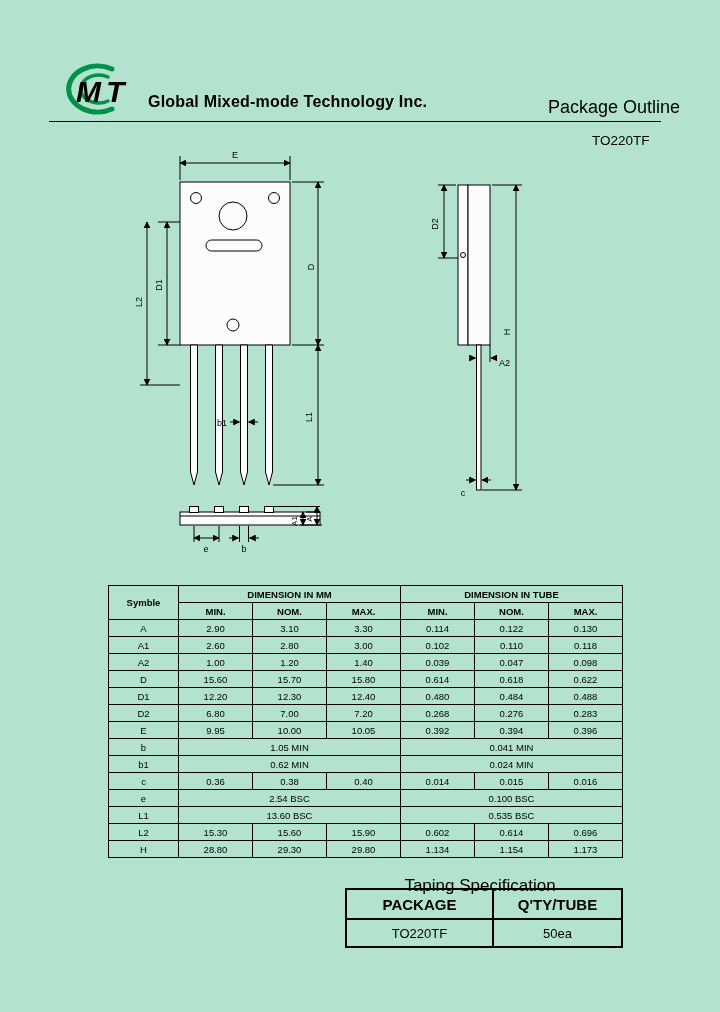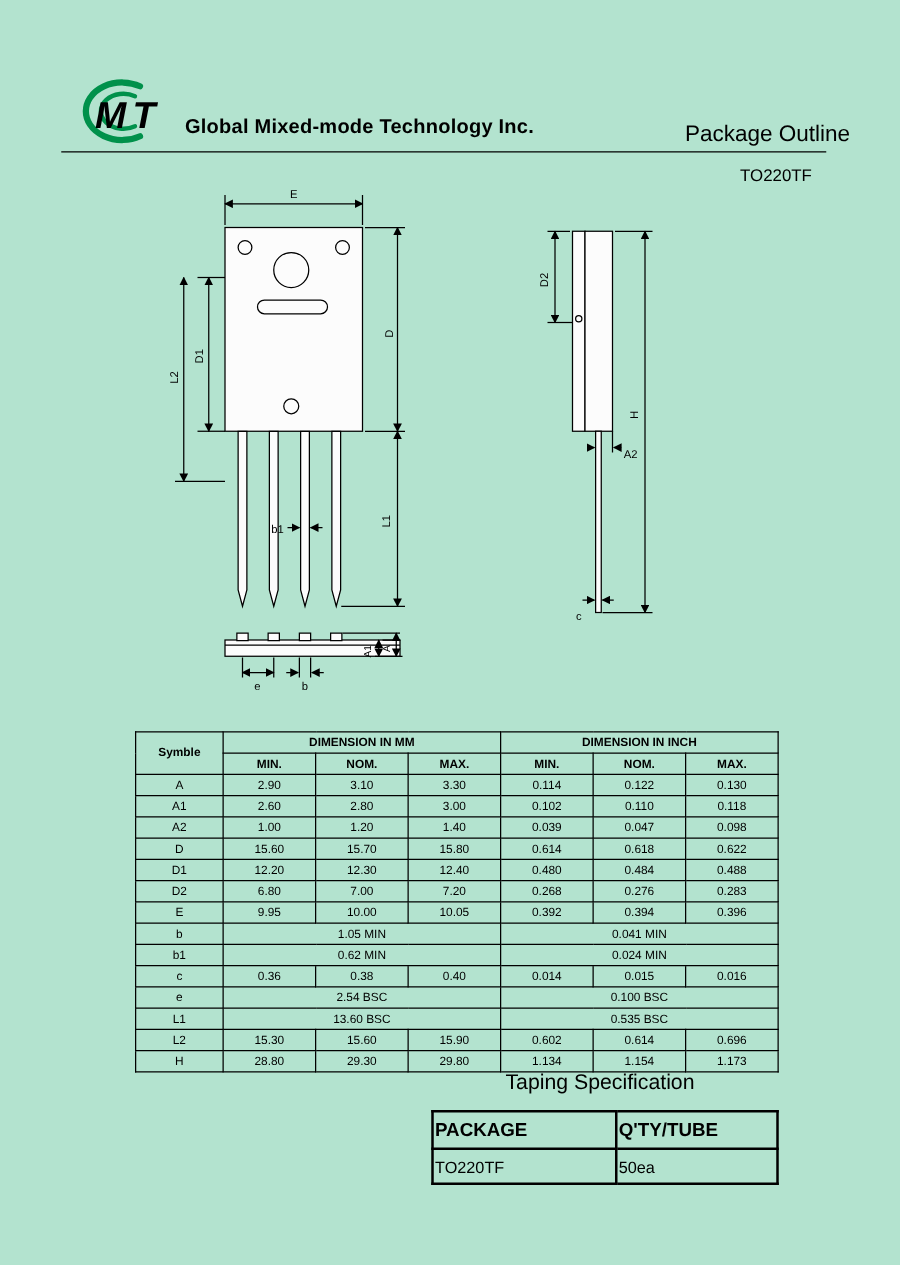--- a/index.html
+++ b/index.html
@@ -10,23 +10,23 @@
   .doctype{left:548px;top:97px;font-size:18px;}
   .rule{left:49px;top:121px;width:612px;border-top:1.6px solid #000;height:0;}
   .pkgname{left:592px;top:133px;font-size:13.5px;}
   svg text{font-family:"Liberation Sans",sans-serif;fill:#000;}
   .draw{left:0;top:140px;}
   
   #dimtbl{position:absolute;left:108px;top:585px;border-collapse:collapse;table-layout:fixed;padding-left:37px;}
   #dimtbl td{border:1px solid #000;height:16px;text-align:center;font-size:9.5px;padding:0 2px;white-space:nowrap;}
   #dimtbl td.hdr{font-weight:bold;}
   
-  .tapetitle{left:345px;top:856px;width:270px;text-align:center;font-size:17px;}
+  .tapetitle{left:345px;top:876px;width:270px;text-align:center;font-size:17px;}
   #tape{position:absolute;left:345px;top:888px;border-collapse:collapse;}
-  #tape td{border:2px solid #000;text-align:left;}
+  #tape td{border:2px solid #000;text-align:center;}
   #tape td.h{width:143px;height:26px;font-size:15px;font-weight:bold;}
   #tape td.h2{width:125px;}
   #tape td.v{height:24px;font-size:13px;}
 </style>
 </head>
 <body>
 
 <div class="page">
 
   <svg class="abs" style="left:50px;top:62px" width="96" height="56" viewBox="0 0 96 56">
@@ -186,21 +186,21 @@
         <col style="width:74px">
         <col style="width:74px">
       <col style="width:74px">
         <col style="width:74px">
         <col style="width:74px">
     </colgroup>
     <tbody>
       <tr>
         <td class="hdr" rowspan="2">Symble</td>
         <td class="hdr" colspan="3">DIMENSION IN MM</td>
-        <td class="hdr" colspan="3">DIMENSION IN INCH</td>
+        <td class="hdr" colspan="3">DIMENSION IN TUBE</td>
       </tr>
       <tr>
         <td class="hdr">MIN.</td>
         <td class="hdr">NOM.</td>
         <td class="hdr">MAX.</td>
         <td class="hdr">MIN.</td>
         <td class="hdr">NOM.</td>
         <td class="hdr">MAX.</td>
       </tr>
     </tbody>

